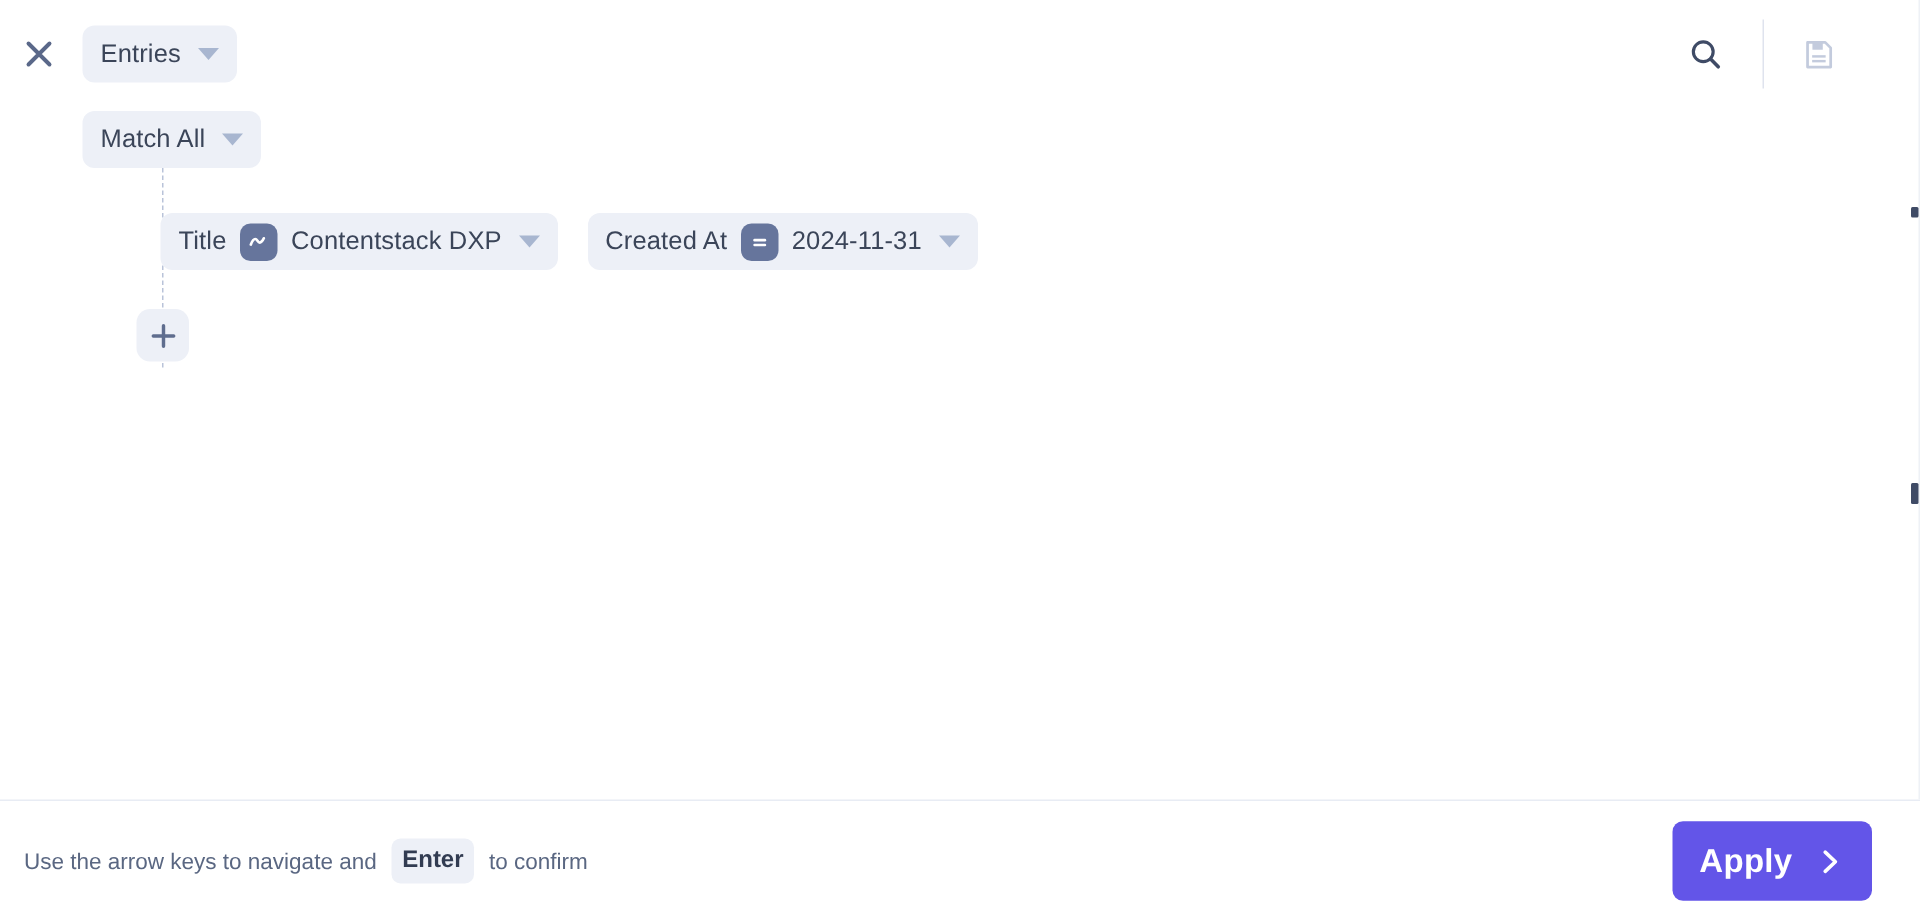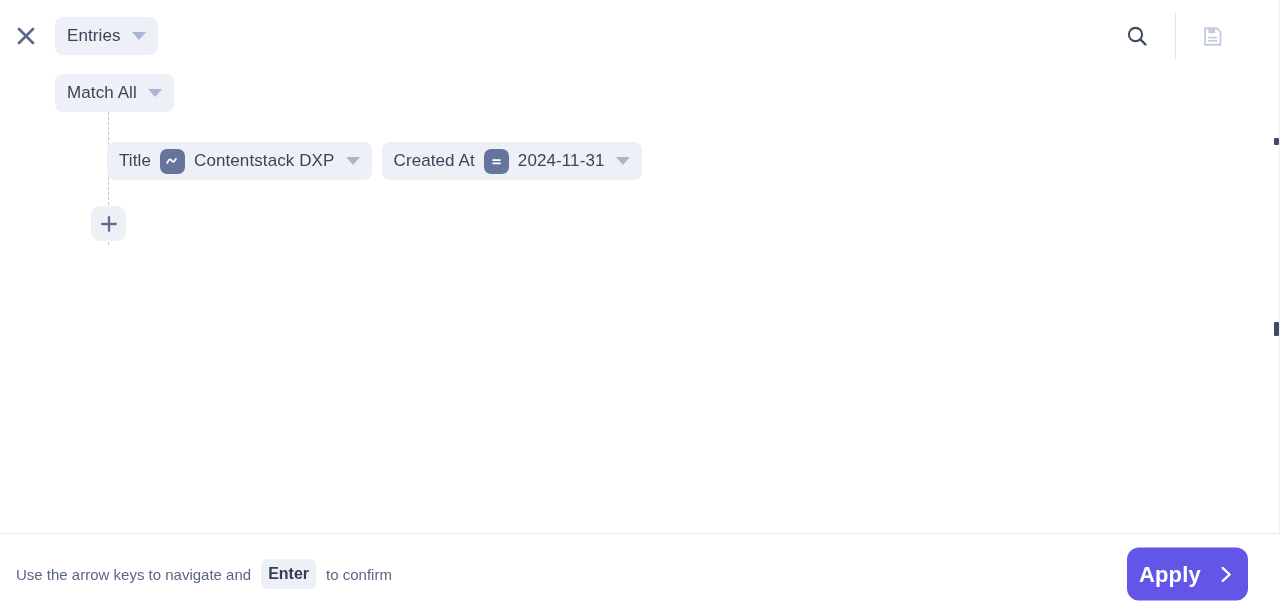--- a/index.html
+++ b/index.html
@@ -110,21 +110,21 @@
     border-left: 1px dashed #b9c3d9;
   }
 
   
   .cond-row {
     position: absolute;
     left: 107px;
     top: 142px;
     display: flex;
     align-items: center;
-    gap: 10px;
+    gap: 20px;
   }
 
   .op-badge {
     display: inline-flex;
     align-items: center;
     justify-content: center;
     width: 25px; height: 25px;
     border-radius: 7px;
     background: #66759c;
     color: #ffffff;
@@ -192,23 +192,23 @@
     font-size: 16px;
     color: #323c52;
   }
   .apply-btn {
     position: absolute;
     right: 32px; top: 50%;
     transform: translateY(-50%);
     background: #6355e8;
     color: #ffffff;
     border: none;
-    border-radius: 12px;
+    border-radius: 7px;
     height: 53px;
-    padding: 0 12px;
+    padding: 0 18px;
     display: flex;
     align-items: center;
     gap: 15px;
     font-size: 22px;
     font-weight: bold;
     font-family: "Liberation Sans", sans-serif;
     cursor: pointer;
     letter-spacing: .2px;
   }
   .apply-btn .chev { display: block; }

